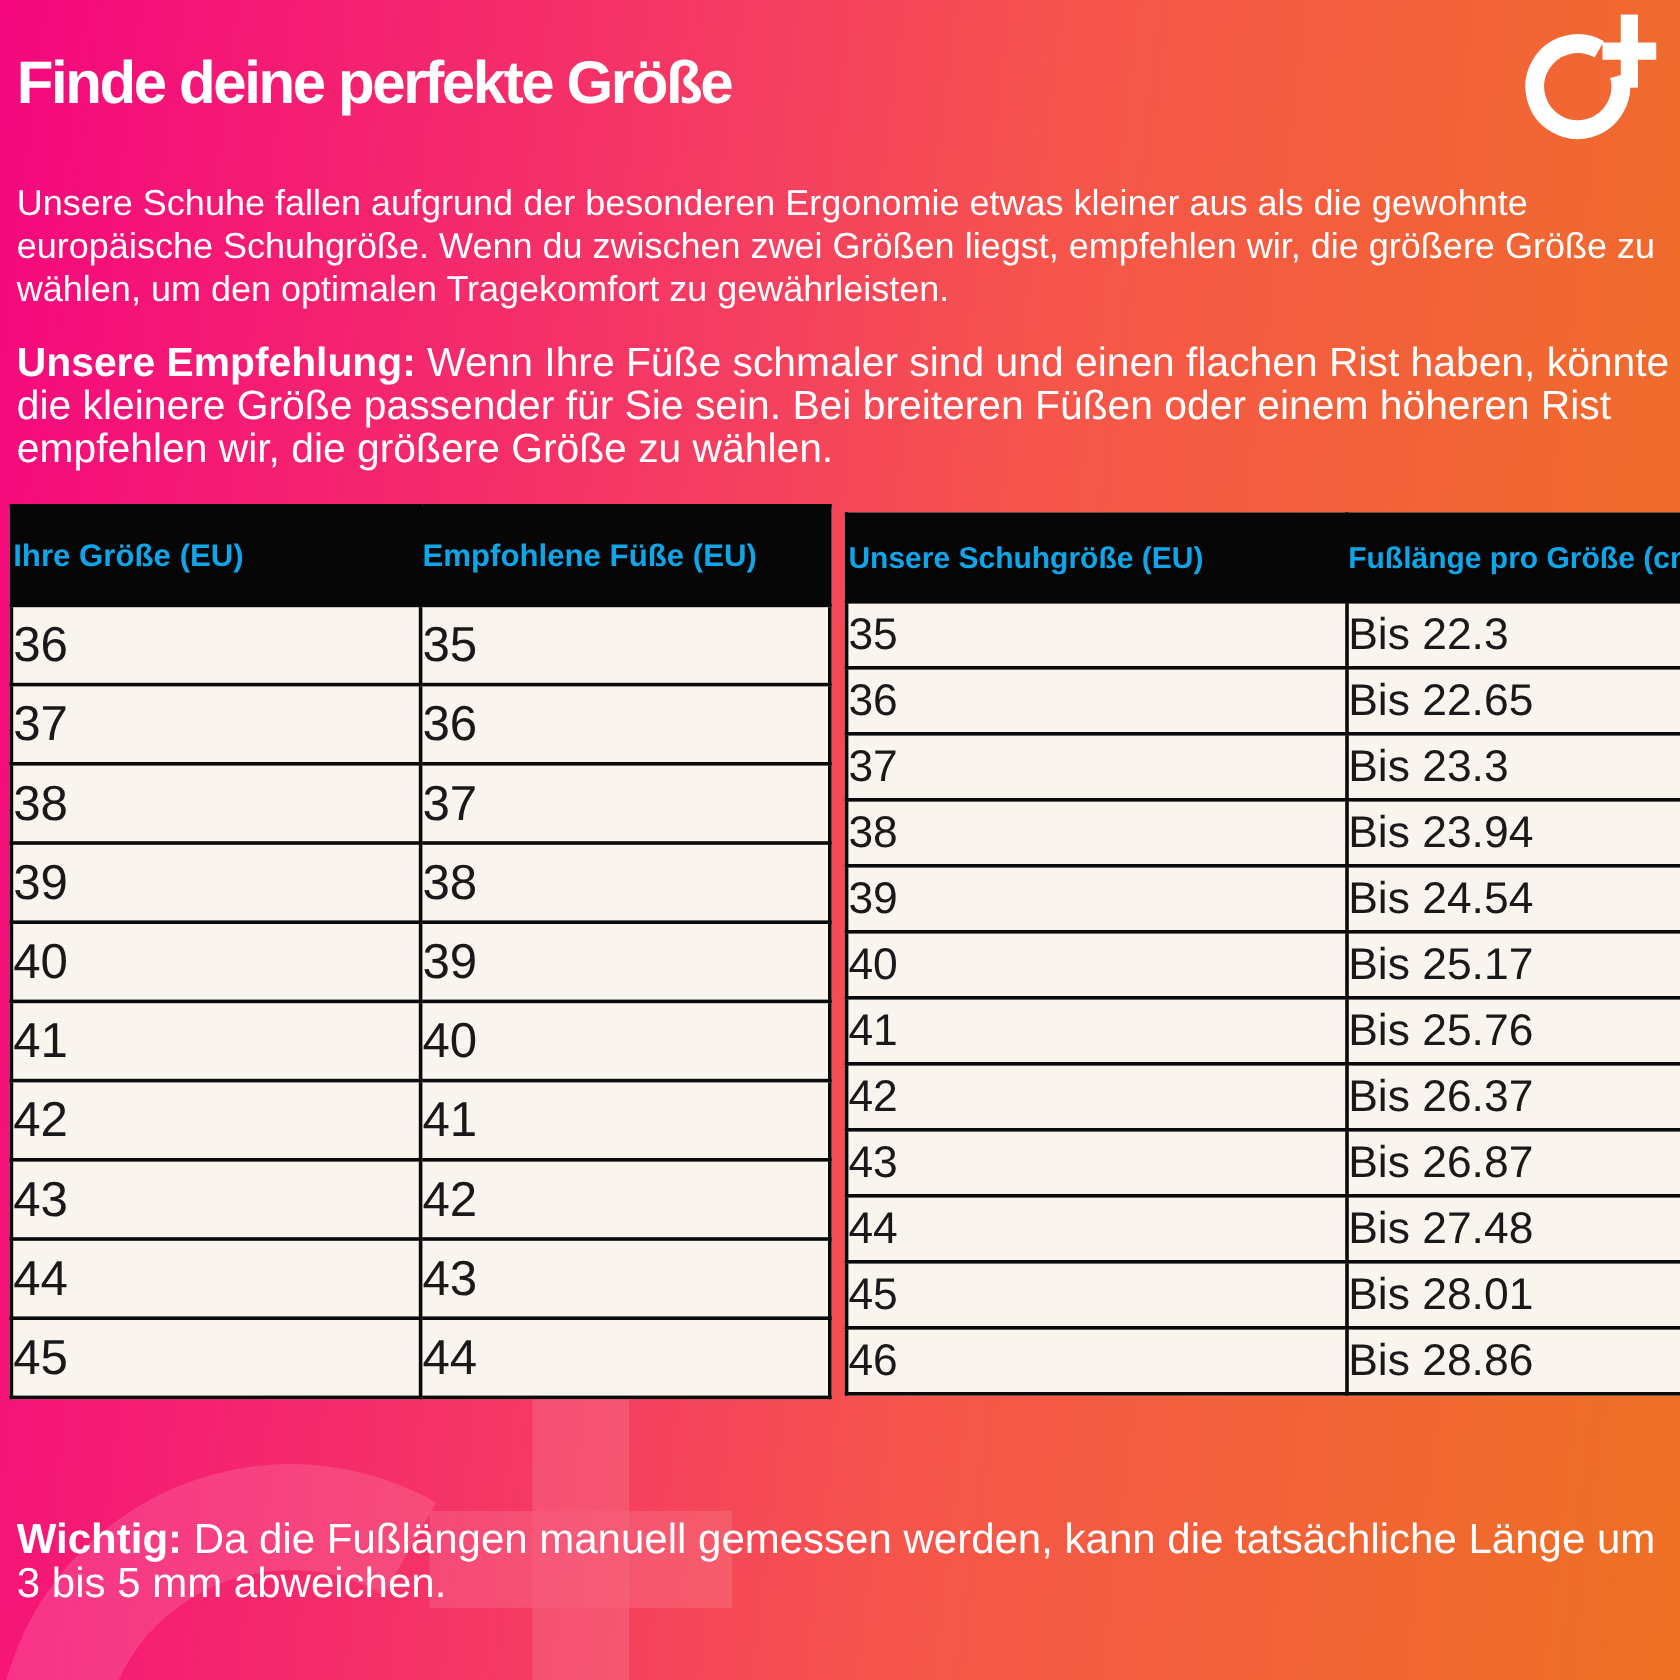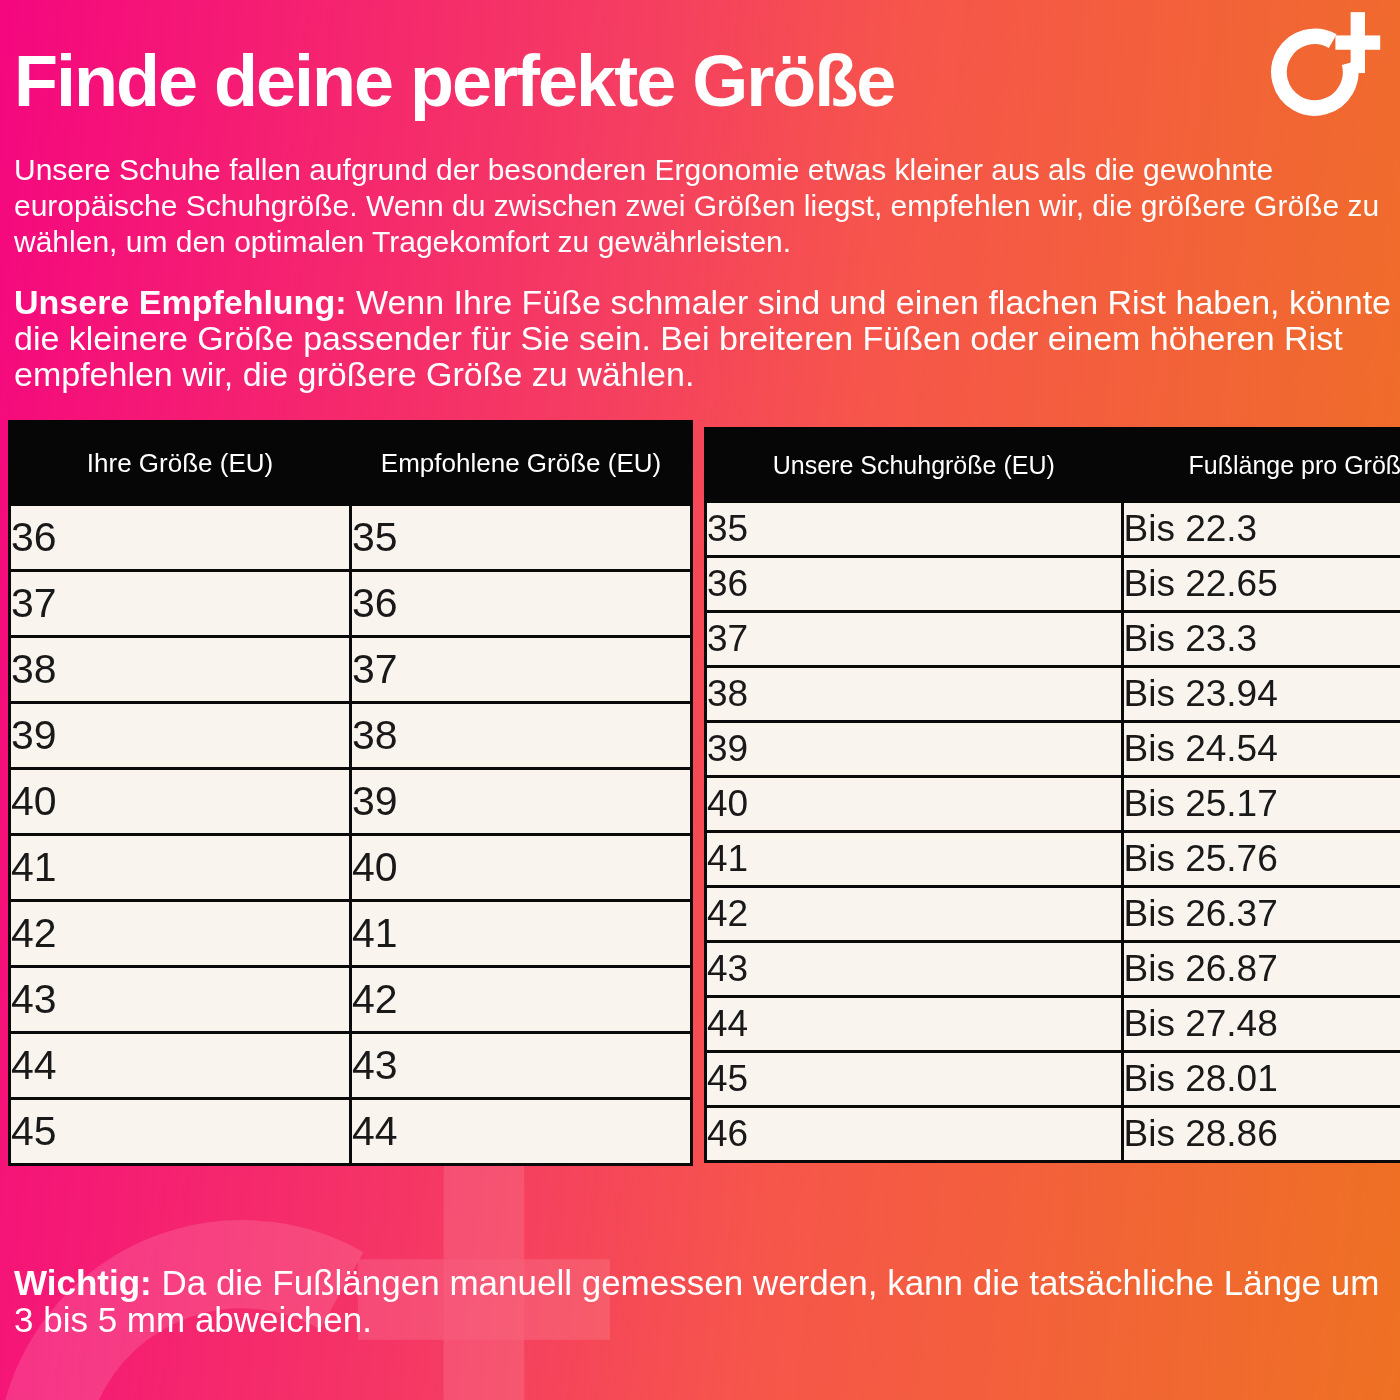--- a/index.html
+++ b/index.html
@@ -30,21 +30,21 @@
   }
   .logo{
     position:absolute;
     top:10px; right:18px;
     width:112px; height:110px;
   }
   .page-title{
     position:absolute;
     left:14px; top:40px;
     width:1220px;
-    font-size:72px;
+    font-size:50px;
     font-weight:700;
     letter-spacing:-2px;
     color:var(--text-light);
     white-space:nowrap;
   }
   .intro-paragraph{
     position:absolute;
     left:14px; top:152px;
     width:1380px;
     font-size:30px;
@@ -70,23 +70,23 @@
   .table-col-left{width:685px;}
   .table-col-right{width:836px;margin-top:7px;}
   table{
     width:100%;
     border-collapse:collapse;
     table-layout:fixed;
     background:var(--cell-bg);
   }
   th{
     background:var(--header-bg);
-    color:#ffffff;
-    font-weight:400;
-    text-align:center;
+    color:#0ea5e9;
+    font-weight:700;
+    text-align:left;
     border:3px solid var(--header-bg);
     vertical-align:middle;
   }
   td{
     border:3px solid var(--border);
     vertical-align:middle;
     color:var(--text-dark);
   }
   .table-col-left th{font-size:26px;height:83px;}
   .table-col-left td{font-size:41px;height:66px;}
@@ -130,21 +130,21 @@
   <span class="bold">Unsere Empfehlung:</span><span> Wenn Ihre Füße schmaler sind und einen flachen Rist haben, könnte die kleinere Größe passender für Sie sein. Bei breiteren Füßen oder einem höheren Rist empfehlen wir, die größere Größe zu wählen.</span>
 </p>
 
 <div class="tables-region">
 
   <div class="table-col-left">
     <table>
       <thead>
         <tr>
           <th>Ihre Größe (EU)</th>
-          <th>Empfohlene Größe (EU)</th>
+          <th>Empfohlene Füße (EU)</th>
         </tr>
       </thead>
       <tbody id="size-table-body">
           <tr>
             <td>36</td>
             <td>35</td>
           </tr>
           <tr>
             <td>37</td>
             <td>36</td>

